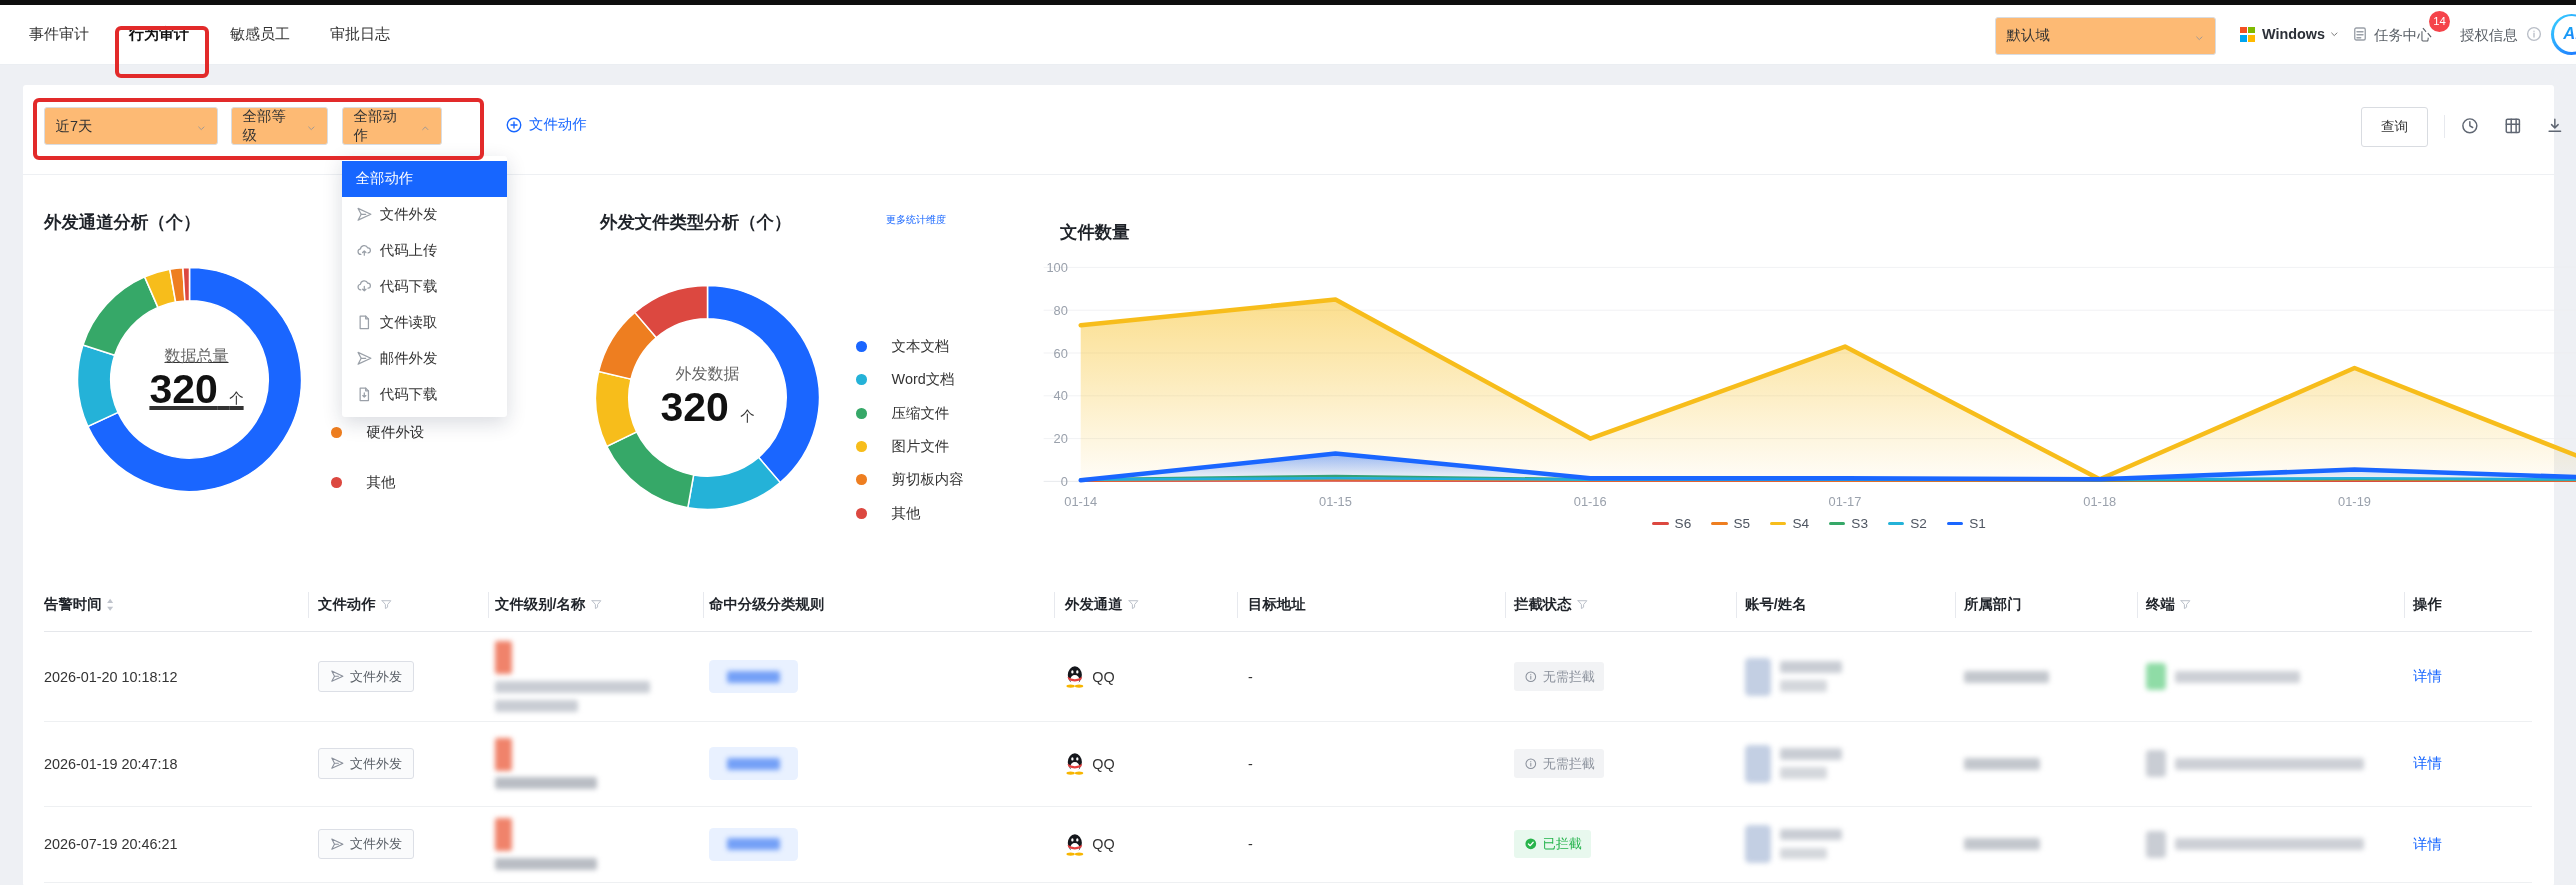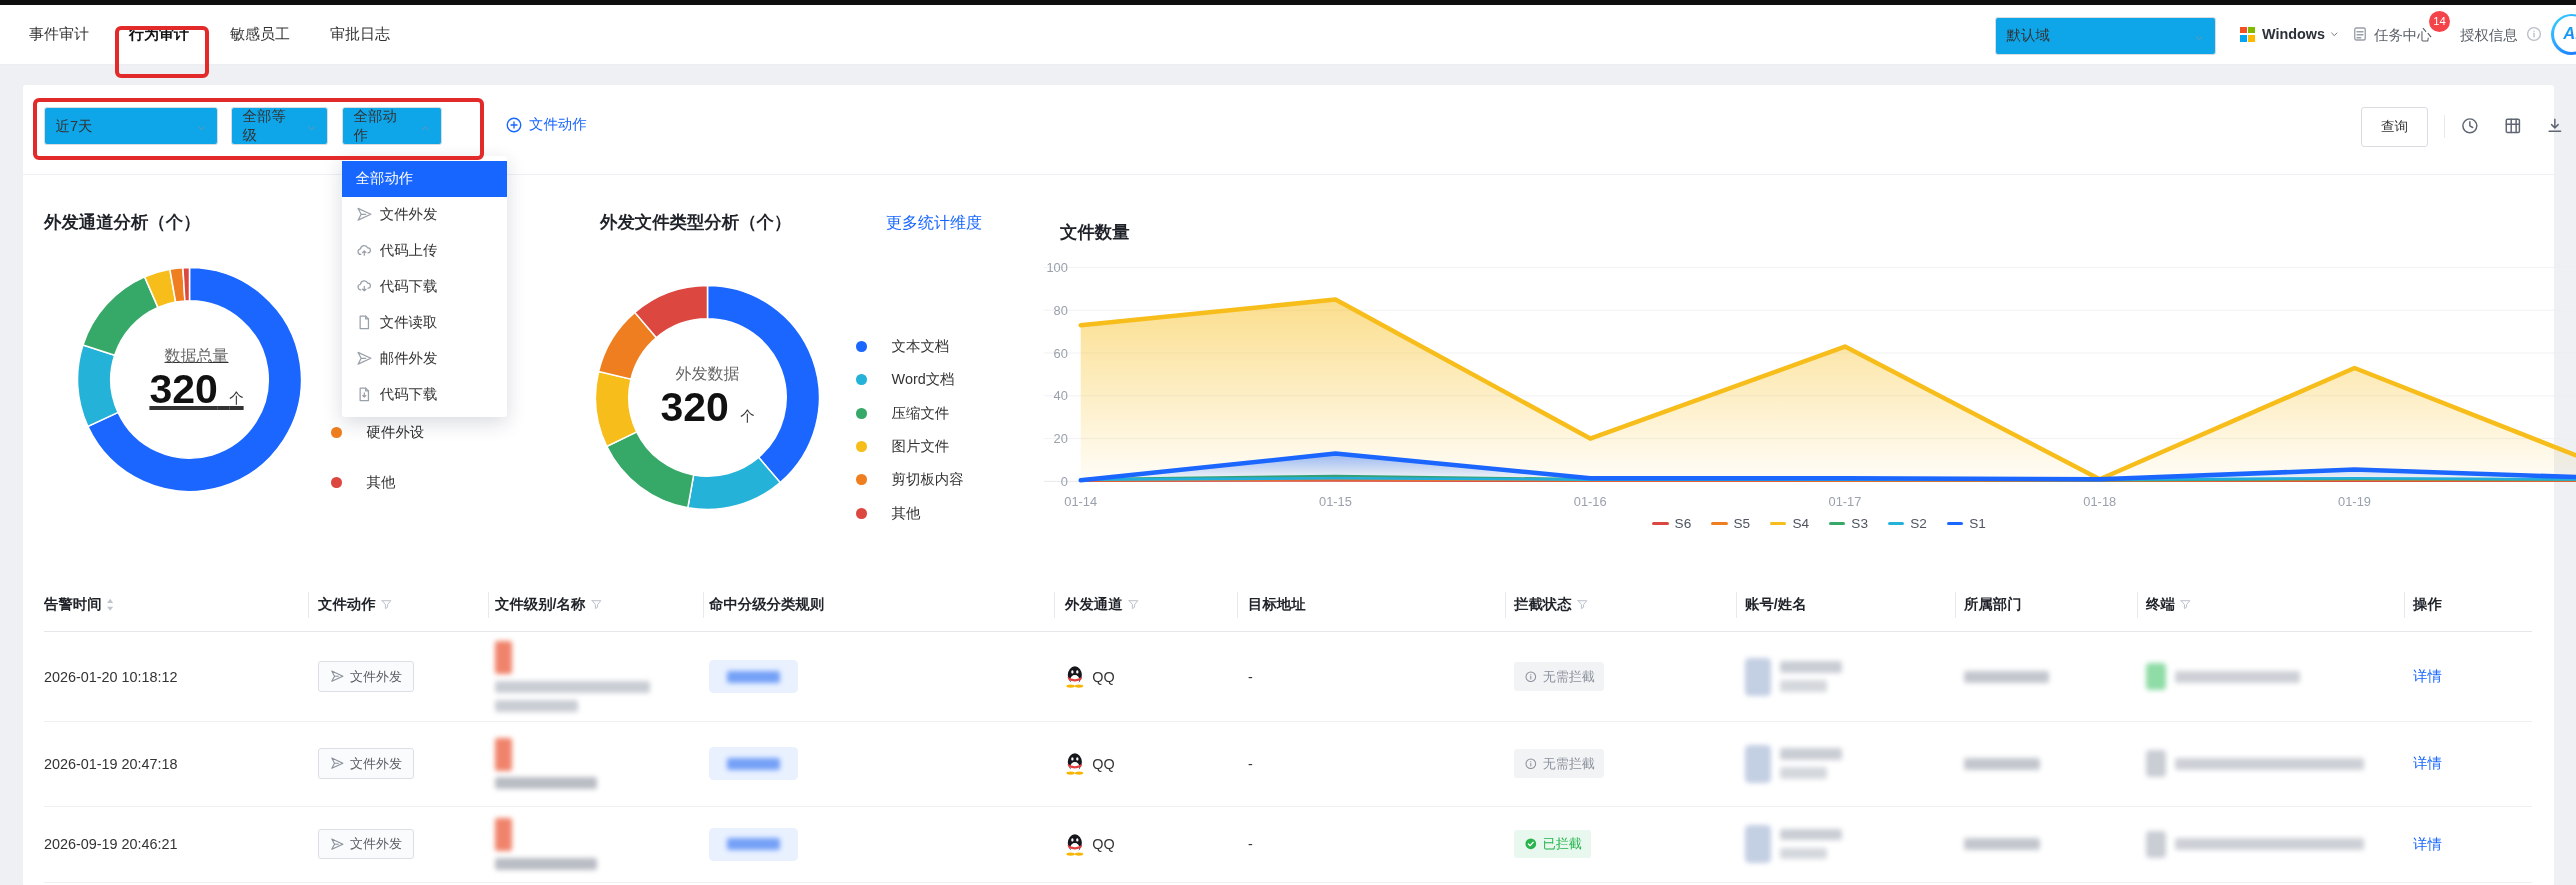--- a/index.html
+++ b/index.html
@@ -5,21 +5,21 @@
   html,body{margin:0;padding:0;}
   #app{position:relative;width:2576px;height:885px;overflow:hidden;background:#eef0f4;
        font-family:"Liberation Sans","DejaVu Sans",sans-serif;color:#333;}
   .abs{position:absolute;}
   .topstrip{left:0;top:0;width:2576px;height:4.5px;background:#0e0e0e;}
   .nav{left:0;top:4.5px;width:2576px;height:59px;background:#fff;border-bottom:0.8px solid #ebeef2;}
   .navtab{position:absolute;top:0;height:59px;display:flex;align-items:center;font-size:15px;color:#333;cursor:pointer;}
   .navtab.active{font-weight:bold;color:#111;}
   .redbox{border:4.5px solid #e22a2a;border-radius:6px;z-index:70;pointer-events:none;background:transparent;}
   .card{left:23px;top:85px;width:2531px;height:801px;background:#fff;border-radius:3px;}
-  .select{position:absolute;height:38px;border:0.8px solid #d9dce1;border-radius:3px;background:#0ea5e9;
+  .select{position:absolute;height:38px;border:0.8px solid #d9dce1;border-radius:3px;background:#fdba74;
           display:flex;align-items:center;gap:9px;padding:0 10.6px;font-size:14.4px;color:#333;box-sizing:border-box;cursor:pointer;}
   .chev{width:10.6px;height:10.6px;flex:0 0 auto;}
   .link{color:#1766ff;cursor:pointer;}
   .btn{position:absolute;border:0.8px solid #d9dce1;border-radius:3px;background:#fff;font-size:13.6px;color:#333;
        display:flex;align-items:center;justify-content:center;cursor:pointer;}
   .toolicon{position:absolute;width:19.7px;height:19.7px;color:#5f6672;cursor:pointer;}
   .dropdown{left:342px;top:156px;width:165px;background:#fff;border-radius:3px;z-index:50;
             box-shadow:0 6px 19.7px rgba(20,30,60,.16);padding:4.5px 0;}
   .dditem{height:36px;display:flex;align-items:center;gap:7.6px;padding:0 13.6px;font-size:14.4px;color:#333;cursor:pointer;}
   .dditem.sel{background:#1766ff;color:#fff;}
@@ -213,21 +213,21 @@
             <path d="M14 3v4h4"></path>
             <path d="M12 10v6M9.8 13.8 12 16l2.2-2.2"></path>
           </svg>
         </span>
         <span>代码下载</span>
       </div>
     </div>
 
   <div class="ctitle" style="left:44px;top:210px;">外发通道分析（个）</div>
   <div class="ctitle" style="left:600px;top:210px;">外发文件类型分析（个）</div>
-  <div class="abs link" style="left:886px;top:213px;font-size:16px;">更多统计维度</div>
+  <div class="abs link" style="left:886px;top:213px;font-size:10px;">更多统计维度</div>
   <div class="ctitle" style="left:1060px;top:220px;">文件数量</div>
 
   <svg class="abs" id="donut0" style="left:76px;top:266px;" width="227" height="227" viewBox="0 0 300 300">
       <path d="M150.0 2.0 A148 148 0 1 1 15.6 212.0 L55.6 193.5 A104 104 0 1 0 150.0 46.0 Z" fill="#1a66ff" stroke="#fff" stroke-width="2"></path>
       <path d="M15.6 212.0 A148 148 0 0 1 9.2 104.3 L51.1 117.9 A104 104 0 0 0 55.6 193.5 Z" fill="#24b2d8" stroke="#fff" stroke-width="2"></path>
       <path d="M9.2 104.3 A148 148 0 0 1 90.7 14.4 L108.3 54.7 A104 104 0 0 0 51.1 117.9 Z" fill="#36a868" stroke="#fff" stroke-width="2"></path>
       <path d="M90.7 14.4 A148 148 0 0 1 124.0 4.3 L131.7 47.6 A104 104 0 0 0 108.3 54.7 Z" fill="#f7bd1b" stroke="#fff" stroke-width="2"></path>
       <path d="M124.0 4.3 A148 148 0 0 1 141.3 2.3 L143.9 46.2 A104 104 0 0 0 131.7 47.6 Z" fill="#ee7e20" stroke="#fff" stroke-width="2"></path>
       <path d="M141.3 2.3 A148 148 0 0 1 150.0 2.0 L150.0 46.0 A104 104 0 0 0 143.9 46.2 Z" fill="#dc4840" stroke="#fff" stroke-width="2"></path>
     </svg>
@@ -584,21 +584,21 @@
             <span class="blur" style="display:inline-block;width:189px;height:12px;background:#cdd0d6;border-radius:2.3px;"></span>
           </div>
         </div>
         <div class="cell" style="left: 2413px; top: 721px; height: 85px;">
           <span class="link">详情</span>
         </div>
       </div>
       <div class="rowline" style="top: 806px;"></div>
       <div>
         <div class="cell" style="left: 44px; top: 806px; height: 76px;">
-          <span>2026-09-19 20:46:21</span>
+          <span>2026-07-19 20:46:21</span>
         </div>
         <div class="cell" style="left: 318px; top: 806px; height: 76px;">
           <span class="tag-action">
             <span style="display:inline-flex;">
               <svg width="14.4" height="14.4" viewBox="0 0 24 24" fill="none" stroke="#8a909b" stroke-width="1.8" stroke-linecap="round" stroke-linejoin="round">
                 <path d="M3 20.5L21.5 12 3 3.5 7.5 12 3 20.5Z"></path>
                 <path d="M7.5 12H14"></path>
               </svg>
             </span>
             <span>文件外发</span>

